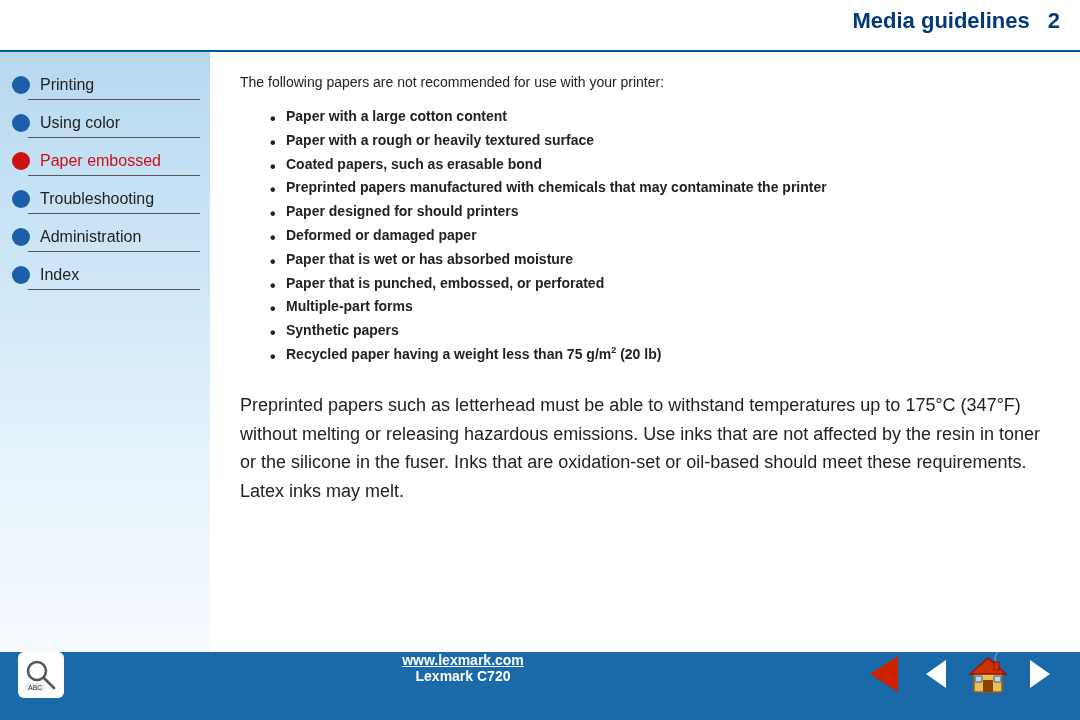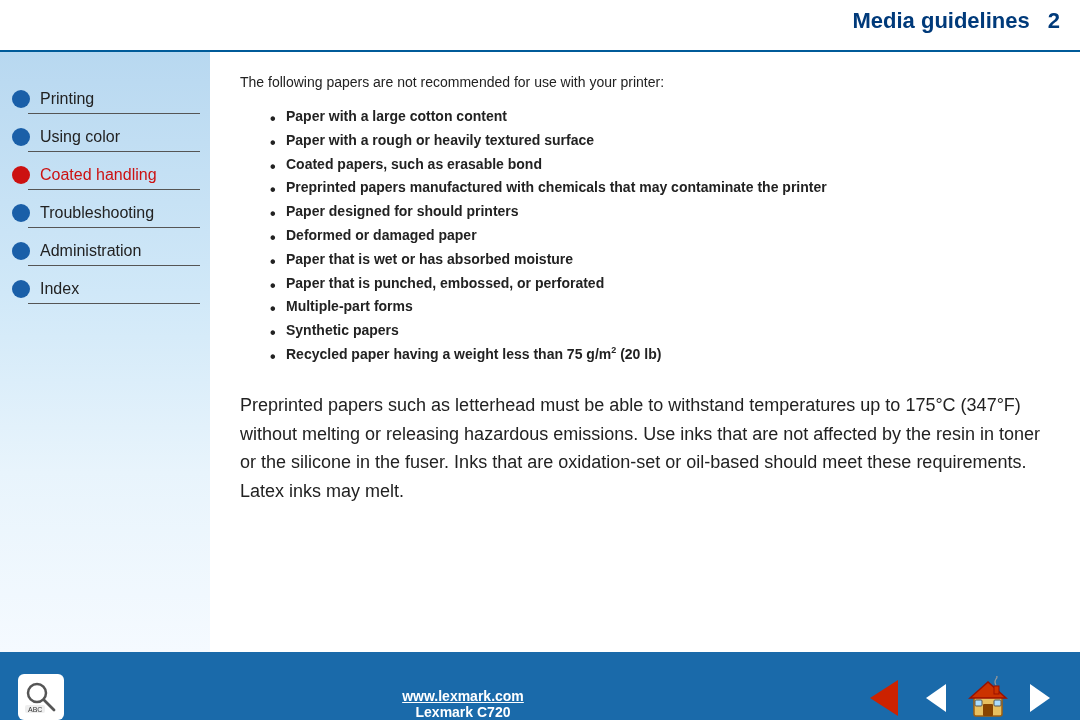--- a/index.html
+++ b/index.html
@@ -33,21 +33,21 @@
       overflow: hidden;
     }
 
     
     .sidebar {
       width: 210px;
       min-width: 210px;
       background: linear-gradient(to bottom, #b8d8f0 0%, #d0e8f8 40%, #e8f4fc 70%, #f5faff 100%);
       display: flex;
       flex-direction: column;
-      padding-top: 24px;
+      padding-top: 10px;
     }
     .sidebar-item {
       display: flex;
       align-items: center;
       padding: 14px 10px 6px 12px;
       cursor: pointer;
       position: relative;
     }
     .sidebar-item::after {
       content: '';
@@ -116,21 +116,21 @@
       line-height: 1.6;
       margin-top: 24px;
     }
     sup { font-size: 9px; }
 
     
     .footer {
       height: 68px;
       background: #1a6aaa;
       display: flex;
-      align-items: flex-end;
+      align-items: flex-start;
       justify-content: space-between;
       padding: 0 18px;
     }
     .footer-left {
       display: flex;
       align-items: center;
     }
     .footer-search-icon {
       width: 46px;
       height: 46px;
@@ -231,21 +231,21 @@
     <div class="sidebar-item">
       <div class="sidebar-bullet bullet-blue"></div>
       <span class="sidebar-label">Printing</span>
     </div>
     <div class="sidebar-item">
       <div class="sidebar-bullet bullet-blue"></div>
       <span class="sidebar-label">Using color</span>
     </div>
     <div class="sidebar-item">
       <div class="sidebar-bullet bullet-red"></div>
-      <span class="sidebar-label active">Coated handling</span>
+      <span class="sidebar-label active">Paper embossed</span>
     </div>
     <div class="sidebar-item">
       <div class="sidebar-bullet bullet-blue"></div>
       <span class="sidebar-label">Troubleshooting</span>
     </div>
     <div class="sidebar-item">
       <div class="sidebar-bullet bullet-blue"></div>
       <span class="sidebar-label">Administration</span>
     </div>
     <div class="sidebar-item">

